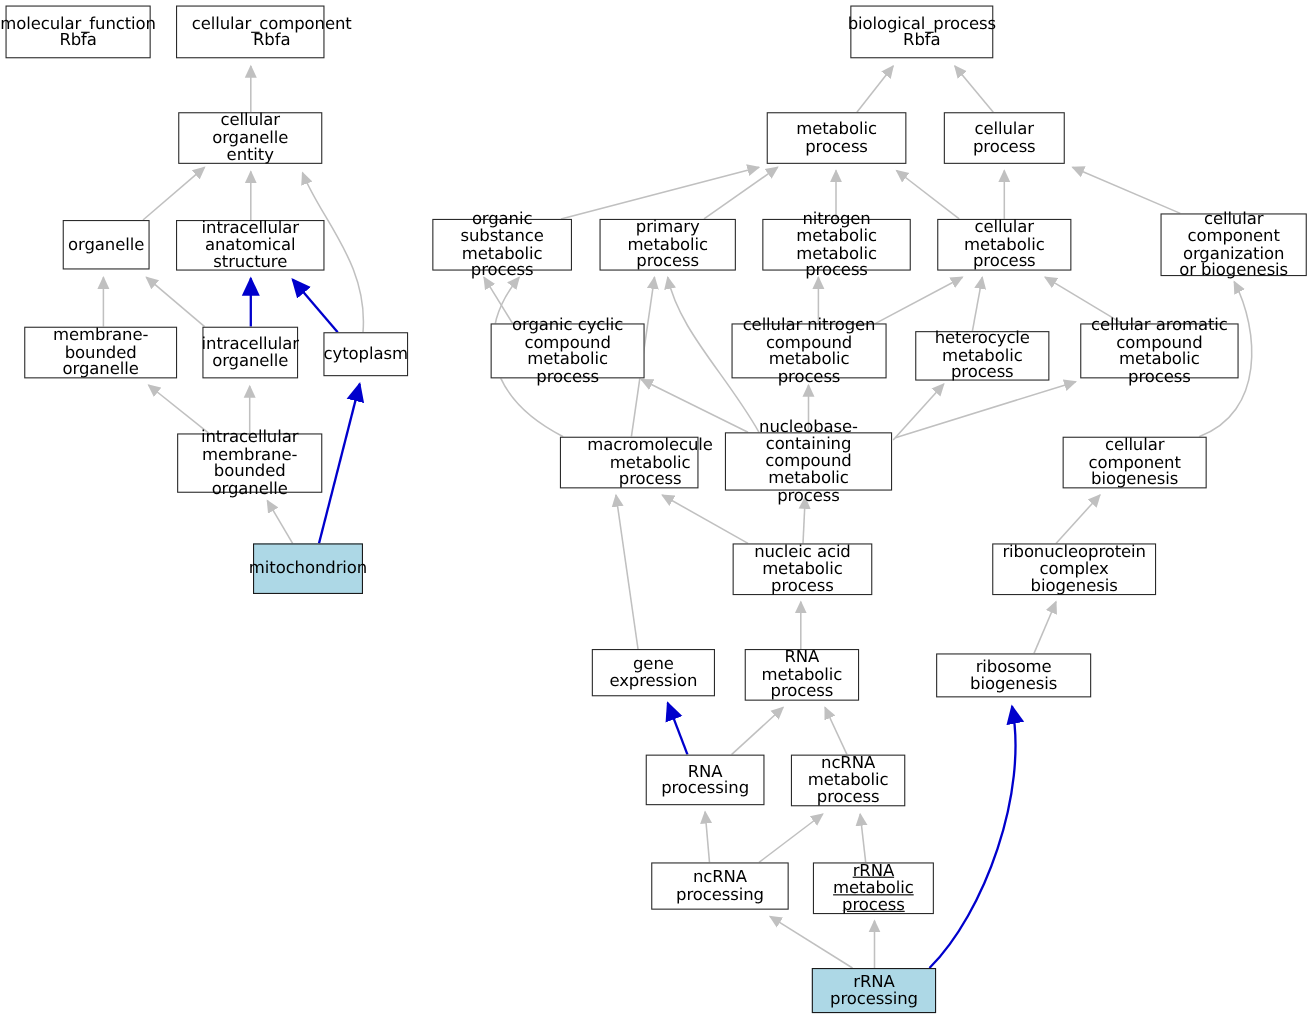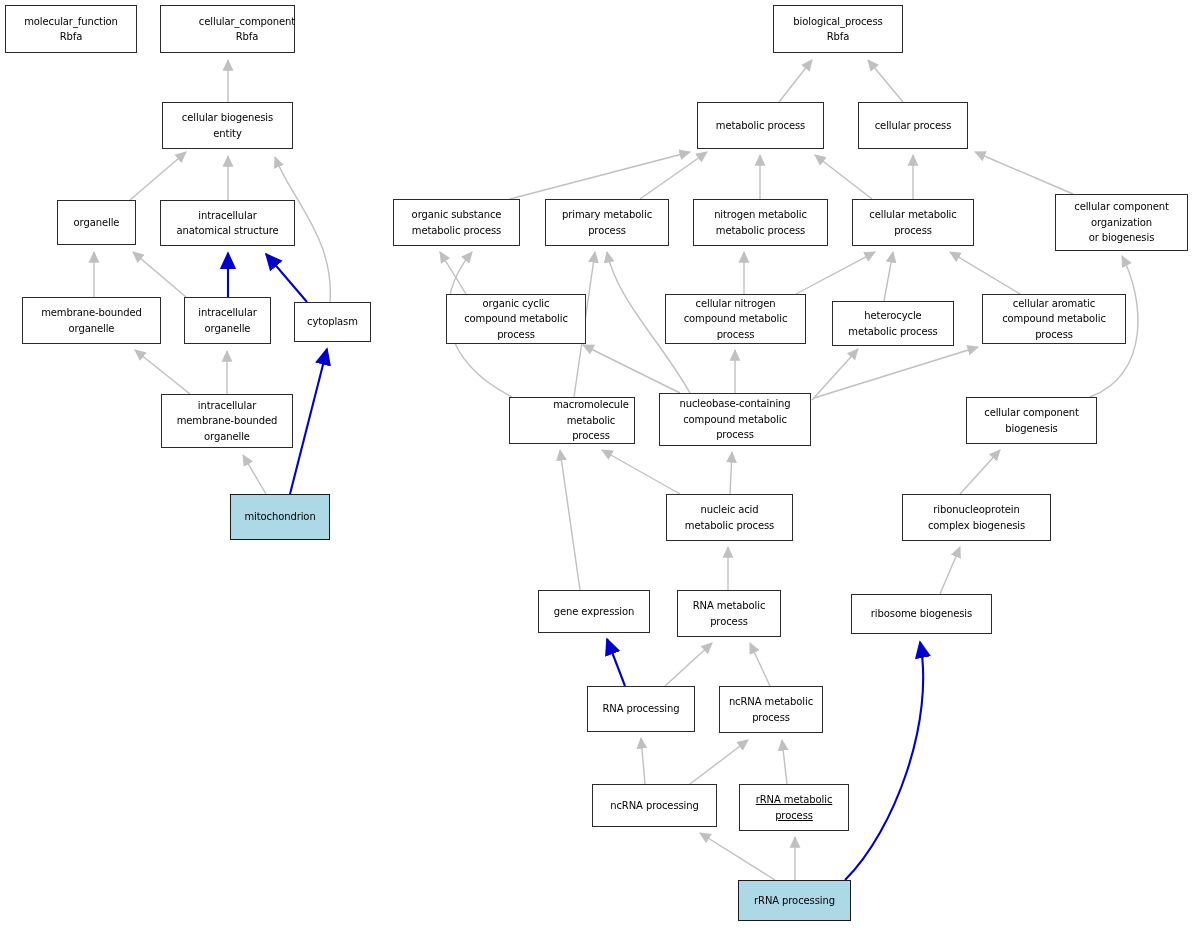--- a/index.html
+++ b/index.html
@@ -2,21 +2,21 @@
 <html><head>
 <meta charset="utf-8">
 <title>GO DAG</title>
 <style>
   html,body{margin:0;padding:0;background:#ffffff;}
   body{font-family:"DejaVu Sans","Liberation Sans",sans-serif;}
   #canvas{position:relative;width:1193px;height:931px;background:#fff;overflow:hidden;}
   #edges{position:absolute;left:0;top:0;width:1193px;height:931px;}
   .node{position:absolute;box-sizing:border-box;background:#ffffff;
         border:1px solid #2b2b2b;display:flex;align-items:center;justify-content:center;
-        text-align:center;color:#000;font-size:10px;line-height:15.5px;
+        text-align:center;color:#000;font-size:15px;line-height:15.5px;
         letter-spacing:-0.1px;z-index:5;}
   .node.hl{background:#add8e6;border:1.6px solid #1a1a1a;}
   .node .lbl{display:block;padding:0 3px;white-space:pre-line;}
 </style>
 </head>
 <body>
 
 <div id="canvas">
   <svg id="edges" viewBox="0 0 1193 931" xmlns="http://www.w3.org/2000/svg">
     <defs>
@@ -85,21 +85,21 @@
       </div>
       <div class="node" style="left: 160px; top: 5px; width: 135px; height: 48px; padding-left: 39px;">
         <span class="lbl">cellular_component
 Rbfa</span>
       </div>
       <div class="node" style="left: 773px; top: 5px; width: 130px; height: 48px;">
         <span class="lbl">biological_process
 Rbfa</span>
       </div>
       <div class="node" style="left: 162px; top: 102px; width: 131px; height: 47px;">
-        <span class="lbl">cellular biogenesis
+        <span class="lbl">cellular organelle
 entity</span>
       </div>
       <div class="node" style="left: 697px; top: 102px; width: 127px; height: 47px;">
         <span class="lbl">metabolic process</span>
       </div>
       <div class="node" style="left: 858px; top: 102px; width: 110px; height: 47px;">
         <span class="lbl">cellular process</span>
       </div>
       <div class="node" style="left: 57px; top: 200px; width: 79px; height: 45px;">
         <span class="lbl">organelle</span>

